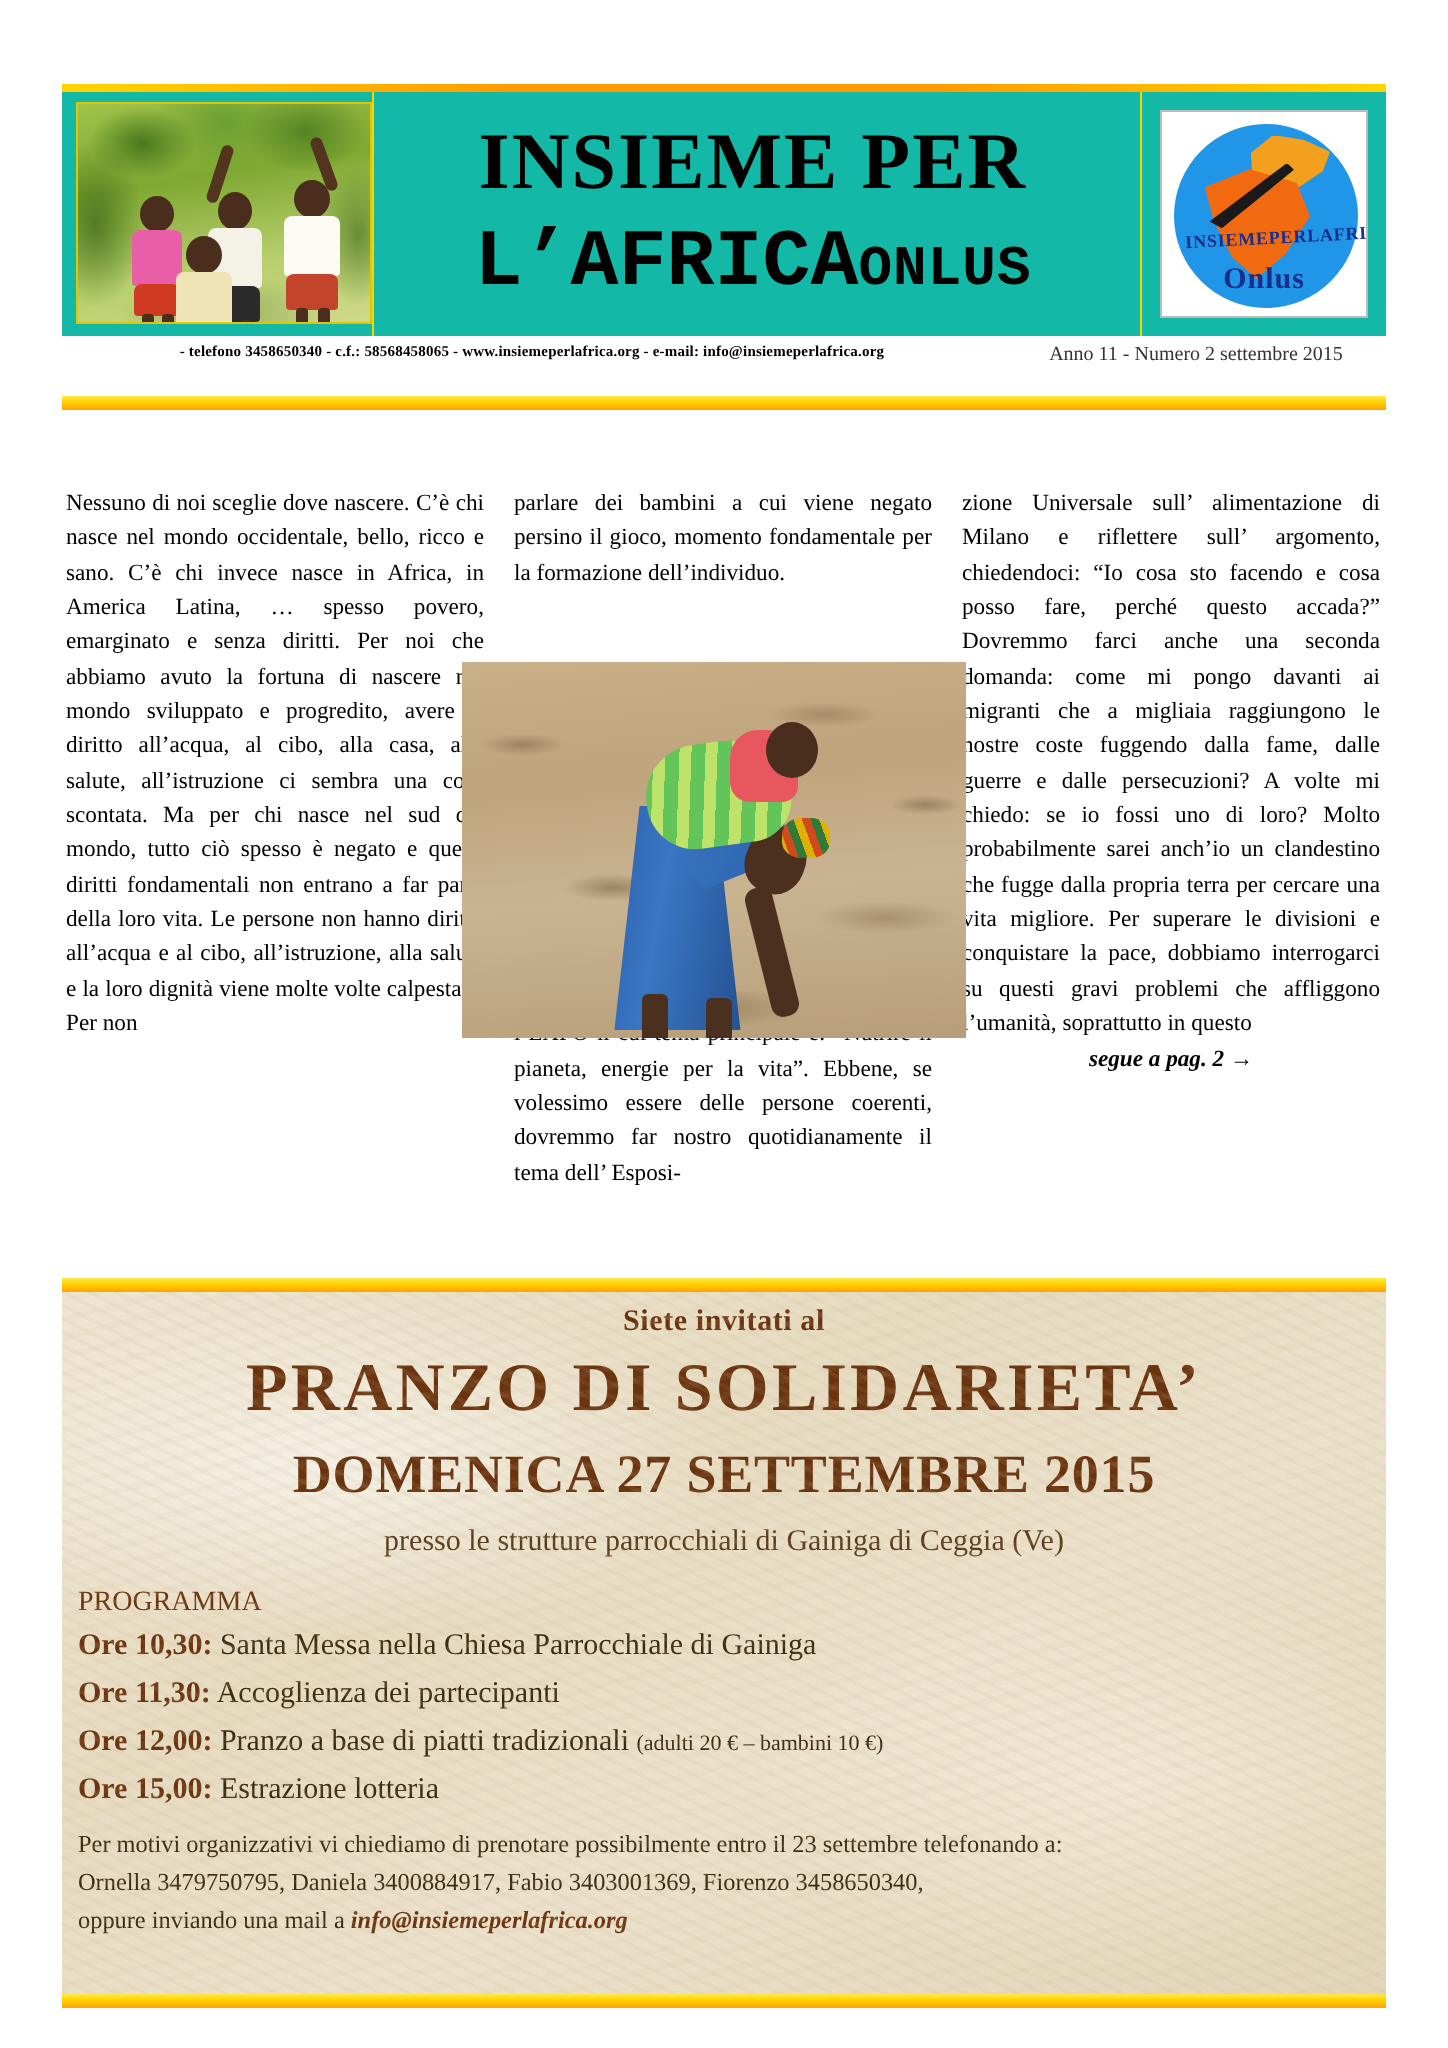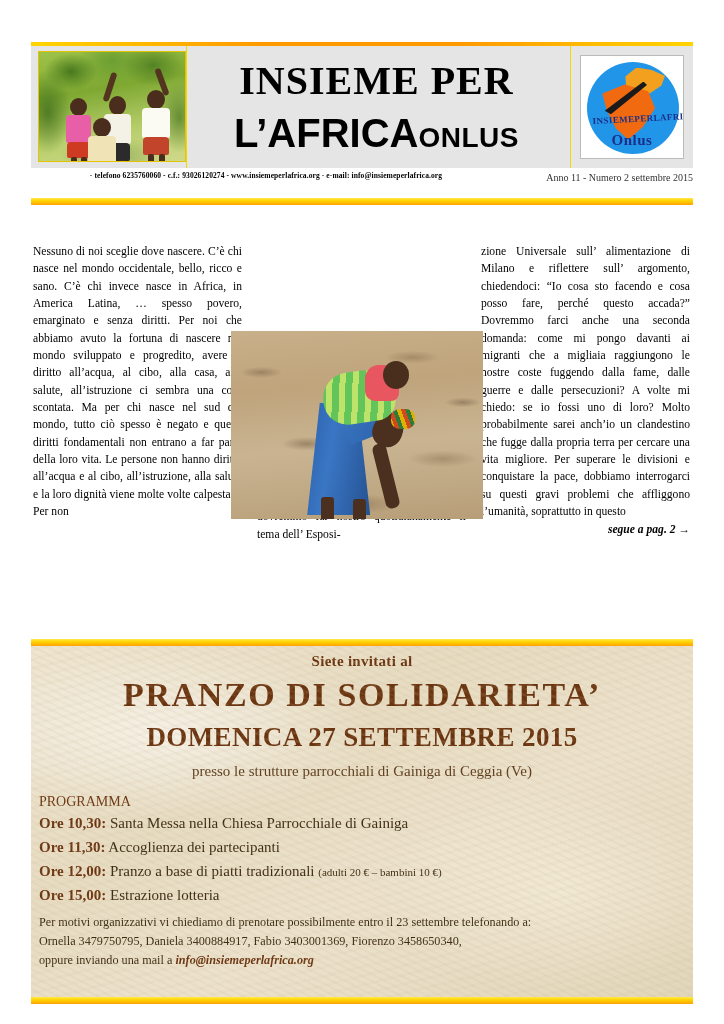--- a/index.html
+++ b/index.html
@@ -14,21 +14,21 @@
     width: 724px; height: 1024px;
     background: #ffffff;
     overflow: hidden;
   }
 
   
   .masthead {
     position: absolute;
     left: 31px; top: 42px;
     width: 662px; height: 126px;
-    background: #e5e5e5;
+    background: #14b8a6;
     display: flex;
     align-items: stretch;
     border-top: 3px solid #ffe600;
   }
   .masthead::before{
     content:"";
     position:absolute; left:0; right:0; top:-3px; height:4px;
     background: linear-gradient(90deg,#ffd400,#ff9a00 35%,#ff9a00 65%,#ffd400);
   }
   .mast-photo {
@@ -62,21 +62,21 @@
     border-left: 1px solid #f2d800;
     border-right: 1px solid #f2d800;
   }
   .mast-line1 {
     font-family: "Liberation Serif", serif;
     font-weight: bold; font-size: 40px;
     letter-spacing: 1px; color: #000;
     line-height: 1.0; margin-bottom: 12px;
   }
   .mast-line2 {
-    font-family: Liberation Sans, sans-serif;
+    font-family: Liberation Mono, monospace;
     font-weight: bold; font-size: 40px;
     color: #000; line-height: 1.0;
     white-space: nowrap;
   }
   .mast-line2 .onlus { font-size: 28px; letter-spacing: 0.5px; }
   .mast-logo {
     width: 122px; display:flex; align-items:center; justify-content:center;
   }
   .logo-box {
     width: 104px; height: 104px; background: #fff;
@@ -121,21 +121,21 @@
   
   .contact-strip {
     position:absolute; left:31px; top:168px; width:662px; height:30px;
     background:#fff;
   }
   .contact-left { position:absolute; left:0; top:0; width:470px; text-align:center; }
   .contact-l1 { font-size:11px; font-weight:bold; color:#000; padding-top:2px; }
   .contact-l2 { font-size:7.5px; font-weight:bold; color:#000; padding-top:3px; letter-spacing:.1px; }
   .contact-right {
     position:absolute; right:0; top:4px; width:190px;
-    text-align:right; font-size:10px; color:#333;
+    text-align:center; font-size:10px; color:#333;
   }
 
   .divider-bar {
     position:absolute; left:31px; width:662px; height:7px;
     background: linear-gradient(180deg,#ffe84e 0%, #ffd400 40%, #ffa206 100%);
   }
   #div-top { top: 198px; }
   #div-mid { top: 639px; }
   #div-bot { top: 997px; }
 
@@ -321,39 +321,40 @@
         <div class="cont-afr"></div>
         <div class="logo-pen"></div>
         <div class="logo-arc">INSIEMEPERLAFRICA</div>
         <div class="logo-onlus">Onlus</div>
       </div>
     </div>
   </div>
 
   <div class="contact-strip">
     <div class="contact-left">
-      <div class="contact-l2">- telefono 6235760060 -  c.f.: 93026120274 - www.insiemeperlafrica.org  -   e-mail: info@insiemeperlafrica.org</div>
+      <div class="contact-l2">- telefono 3458650340 -  c.f.: 58568458065 - www.insiemeperlafrica.org  -   e-mail: info@insiemeperlafrica.org</div>
     </div>
     <div class="contact-right">Anno 11 - Numero 2   settembre 2015</div>
   </div>
 
   <div class="divider-bar" id="div-top"></div>
 
 
   <div class="cols">
     <div class="col" id="col1">
       <p>Nessuno di noi sceglie dove nascere. C’è chi nasce nel mondo occidentale, bello, ricco e sano. C’è chi invece nasce in Africa, in America Latina, … spesso povero, emarginato e senza diritti. Per noi che abbiamo avuto la fortuna di nascere nel mondo sviluppato e progredito, avere il diritto all’acqua, al cibo, alla casa, alla salute, all’istruzione ci sembra una cosa scontata. Ma per chi nasce nel sud del mondo, tutto ciò spesso è negato e questi diritti fondamentali non entrano a far parte della loro vita. Le persone non hanno diritto all’acqua e al cibo, all’istruzione, alla salute e la loro dignità viene molte volte calpestata. Per non</p>
     </div>
     <div class="col" id="col2">
+      <p>parlare dei bambini a cui viene negato persino il gioco, momento fondamentale per la formazione dell’individuo.</p>
       <p style="height:196px;"></p>
       <p>In questi giorni a Milano si sta svolgendo l’EXPO il cui tema principale è: “Nutrire il pianeta, energie per la vita”. Ebbene, se volessimo essere delle persone coerenti, dovremmo far nostro quotidianamente il tema dell’ Esposi-</p>
     </div>
     <div class="col" id="col3">
       <p>zione Universale sull’ alimentazione di Milano e riflettere sull’ argomento, chiedendoci: “Io cosa sto facendo e cosa posso fare, perché questo accada?” Dovremmo farci anche una seconda domanda: come mi pongo davanti ai migranti che a migliaia raggiungono le nostre coste fuggendo dalla fame, dalle guerre e dalle persecuzioni? A volte mi chiedo: se io fossi uno di loro? Molto probabilmente sarei anch’io un clandestino che fugge dalla propria terra per cercare una vita migliore. Per superare le divisioni e conquistare la pace, dobbiamo interrogarci  su questi gravi problemi che affliggono l’umanità, soprattutto in questo</p>
-      <p style="font-style:italic; font-weight:bold; text-align:right;">segue a pag. 2 →</p>
+      <p style="font-style:italic; font-weight:bold; text-align:center;">segue a pag. 2 →</p>
     </div>
   </div>
 
   <div class="article-photo">
     <div class="soil"></div>
     <div class="woman">
       <div class="w-skirt"></div>
       <div class="w-torso"></div>
       <div class="w-arm"></div>
       <div class="w-head"></div>

